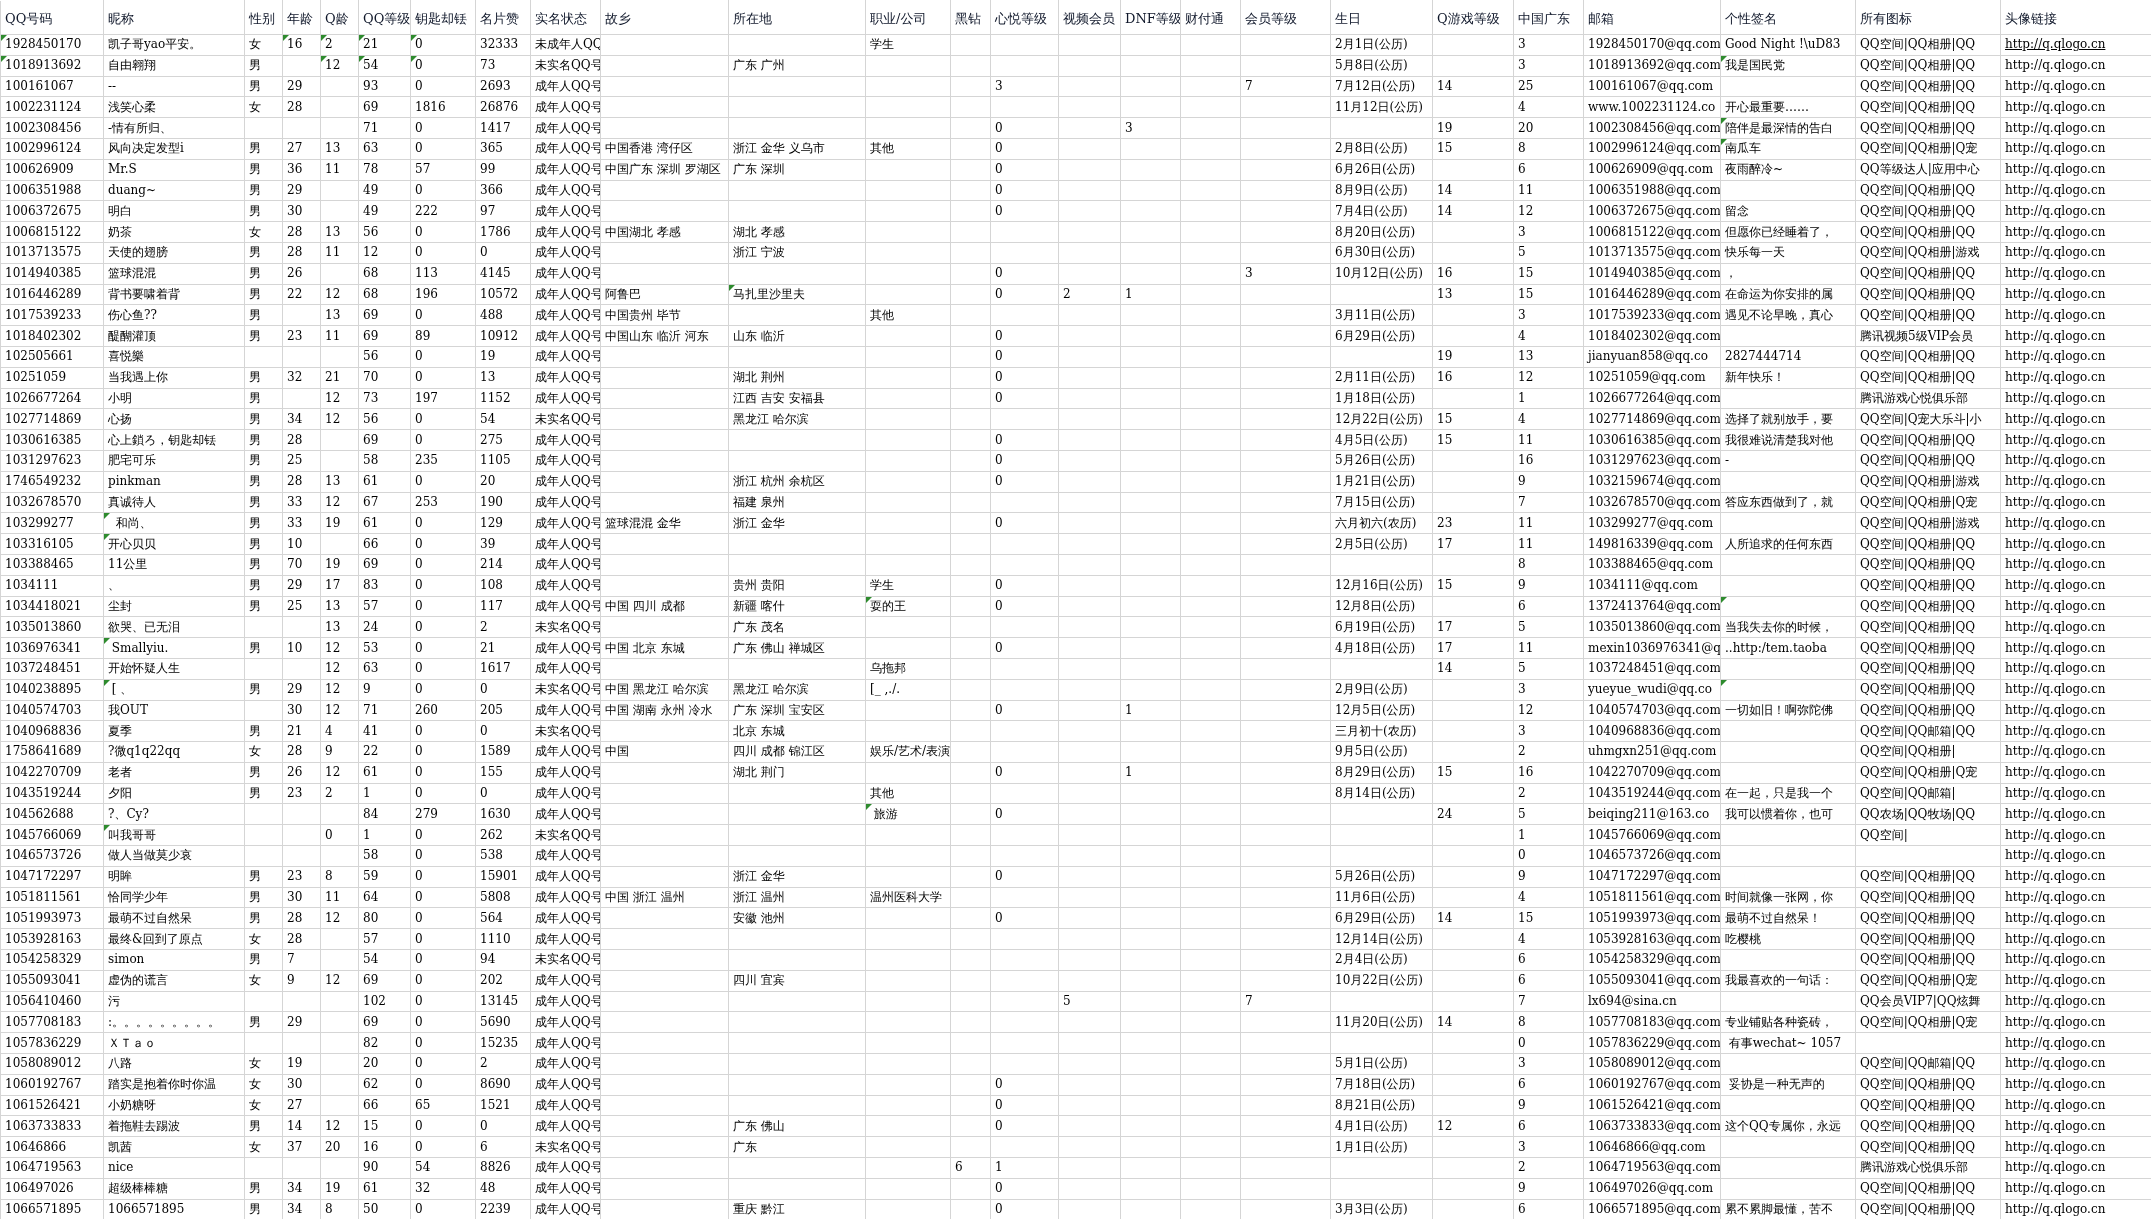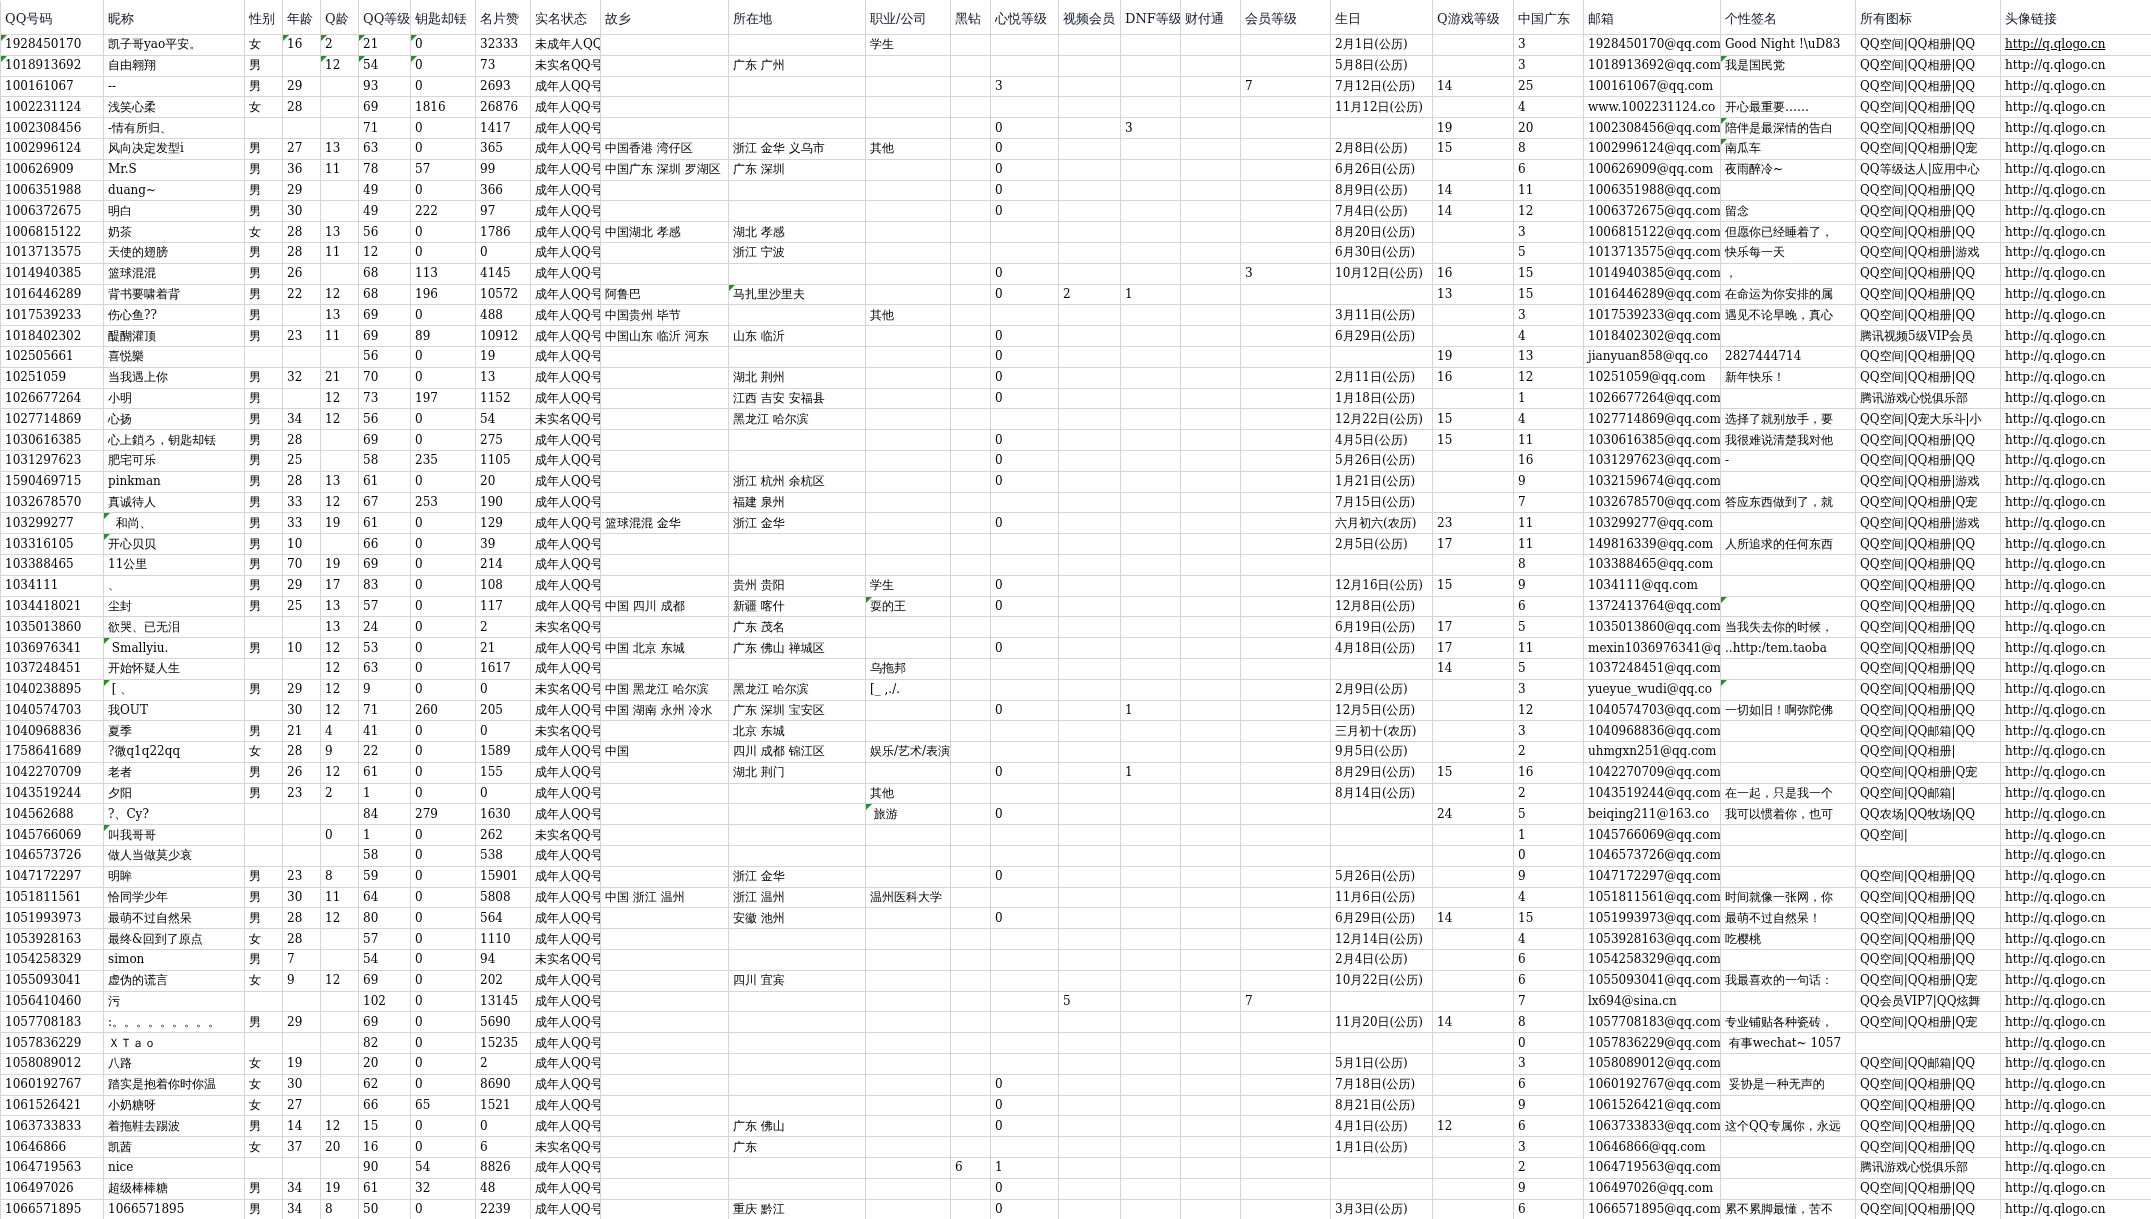--- a/index.html
+++ b/index.html
@@ -678,21 +678,21 @@
           <td class="navy"></td>
           <td class="navy">5月26日(公历)</td>
           <td class="navy"></td>
           <td class="navy">16</td>
           <td class="mono">1031297623@qq.com</td>
           <td>-</td>
           <td>QQ空间|QQ相册|QQ</td>
           <td class="mono">http://q.qlogo.cn</td>
         </tr>
         <tr>
-          <td class="mono">1590469715</td>
+          <td class="mono">1746549232</td>
           <td>pinkman</td>
           <td>男</td>
           <td class="navy">28</td>
           <td class="navy">13</td>
           <td class="navy">61</td>
           <td class="navy">0</td>
           <td class="mono">20</td>
           <td>成年人QQ号</td>
           <td></td>
           <td>浙江 杭州 余杭区</td>

